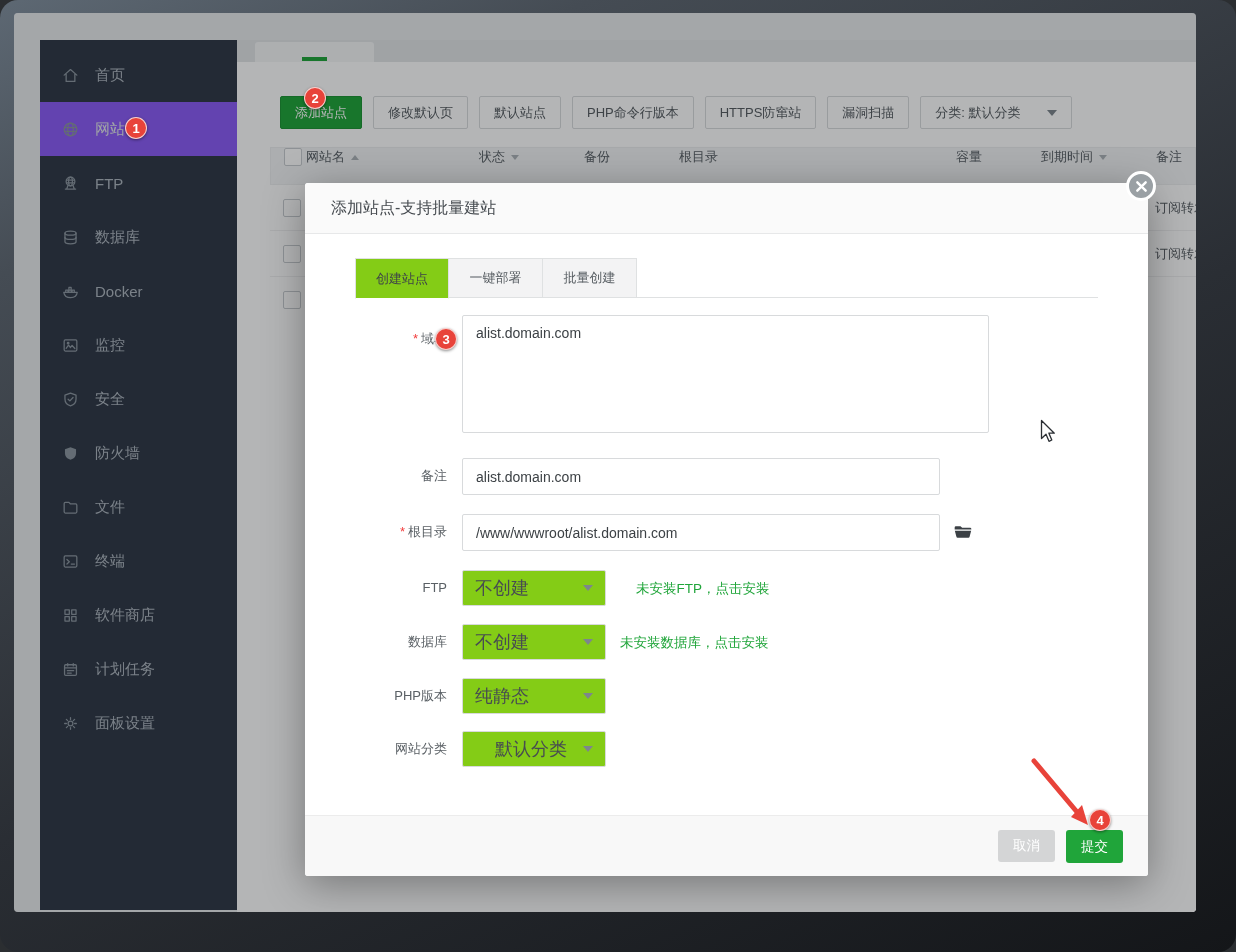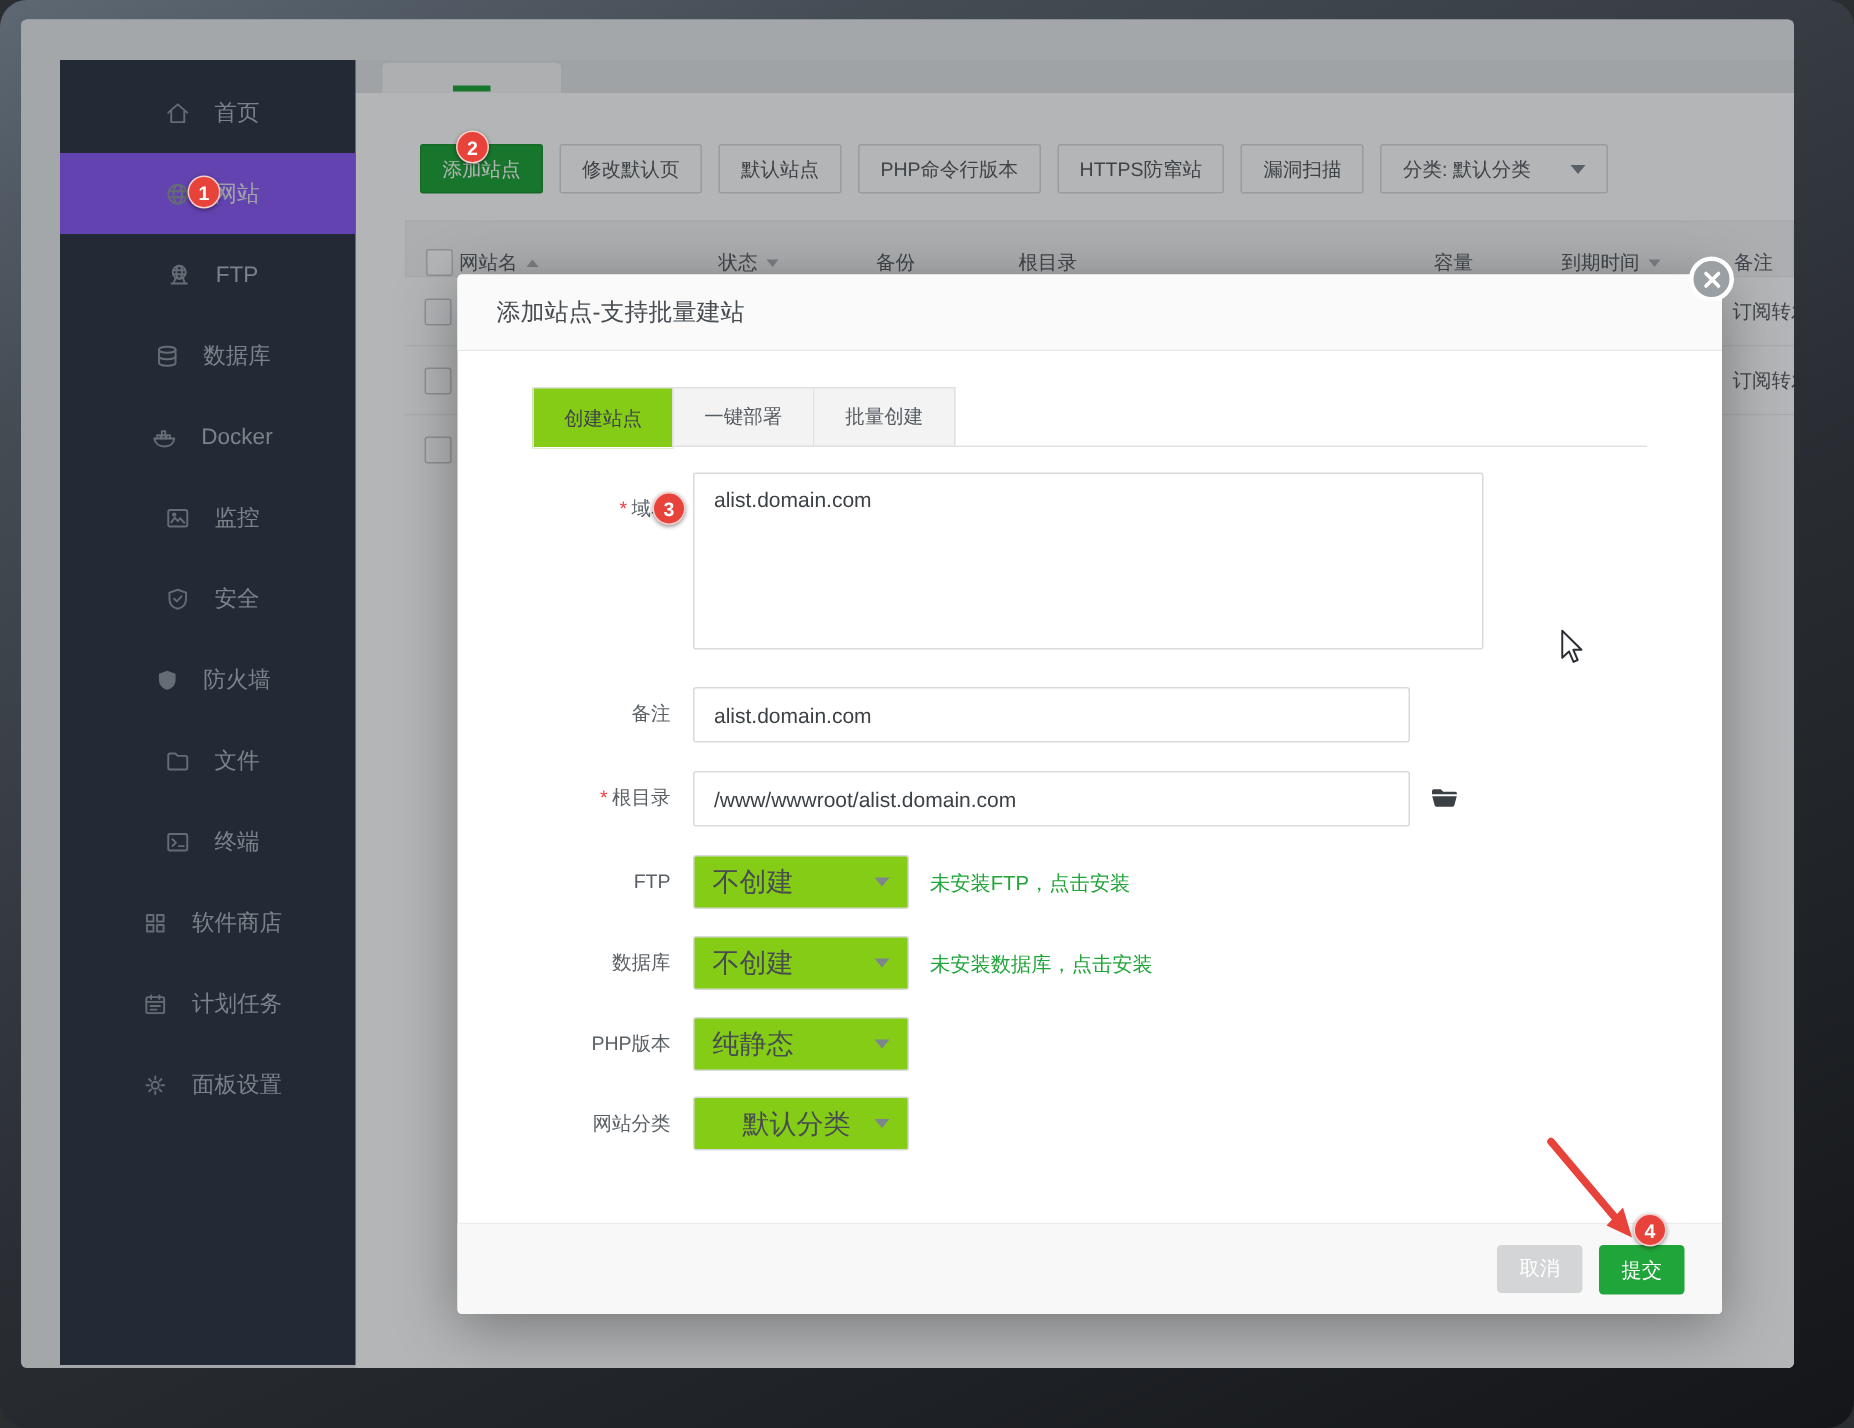--- a/index.html
+++ b/index.html
@@ -10,21 +10,21 @@
           border-radius:18px;
           background:linear-gradient(155deg,#5d6873 0%,#454c54 18%,#2a2e34 55%,#141619 100%); }
 
   .window { position:absolute; left:14px; top:13px; width:1182px; height:899px;
             background:#e9ebed; border-radius:4px; overflow:hidden; }
 
   
   .sidebar { position:absolute; left:26px; top:27px; width:197px; height:870px;
              background:#303947; padding-top:8px; z-index:2; }
   .side-item { position:relative; height:54px; display:flex; align-items:center;
-               padding-left:5px; gap:15px; color:#aeb6bf; font-size:15px;justify-content:center; }
+               padding-left:21px; gap:15px; color:#aeb6bf; font-size:15px; }
   .side-item.active { background:#8b5cf6; color:#e1e5e9; }
   .side-item svg { width:19px; height:19px; stroke:#8d97a1; fill:none;
                    stroke-width:1.6; stroke-linecap:round; stroke-linejoin:round; flex:none; }
 
   
   .main { position:absolute; left:223px; top:27px; width:959px; height:872px;
           background:#ffffff; z-index:1; }
   .tabstrip { position:absolute; left:0; top:0; width:100%; height:22px; background:#e2e5e7; }
   .toptab { position:absolute; left:18px; top:2px; width:119px; height:20px;
             background:#f5f6f7; border-radius:3px 3px 0 0; }
@@ -37,21 +37,21 @@
   .tbtn.dropdown { width:152px; justify-content:space-between; }
   .caret-down { width:0; height:0; border-left:5px solid transparent; border-right:5px solid transparent;
                 border-top:6px solid #7d868d; }
   .sort-up   { width:0; height:0; border-left:4px solid transparent; border-right:4px solid transparent;
                border-bottom:5px solid #aeb4b9; margin-left:6px; }
   .sort-down { width:0; height:0; border-left:4px solid transparent; border-right:4px solid transparent;
                border-top:5px solid #aeb4b9; margin-left:6px; }
 
   .table { position:absolute; left:33px; top:107px; width:926px; }
   .thead { height:38px; background:#f4f5f6; border:1px solid #eceeef; display:flex;
-           align-items:flex-end; font-size:13px; color:#596066; }
+           align-items:flex-start; font-size:13px; color:#596066; }
   .trow  { height:46px; border-bottom:1px solid #f0f0f1; display:flex; align-items:center;
            font-size:13px; color:#565c61; background:#fff; }
   .c-cb{width:35px; padding-left:13px;} .c-name{width:173px;} .c-status{width:105px;}
   .c-backup{width:95px;} .c-root{width:277px;} .c-quota{width:85px;font-family:Liberation Serif, serif;} .c-expire{width:115px;}
   .c-remark{flex:1; overflow:hidden; white-space:nowrap;}
   .hcell{display:flex;align-items:center;}
   .cb { width:18px; height:18px; border:1px solid #c8ccd0; border-radius:2px; background:#fff; }
 
   
   .dim { position:absolute; inset:0; background:rgba(8,10,12,0.30); z-index:40; }
@@ -322,21 +322,21 @@
         <svg viewBox="0 0 24 24" width="20" height="20">
             <path fill="#3b4045" d="M2 6.5A1.5 1.5 0 013.5 5H9l2 2h9.5A1.5 1.5 0 0122 8.5V9H2zM2.2 10.5h19.6l-1.9 7.3a1.5 1.5 0 01-1.4 1.2H5.5a1.5 1.5 0 01-1.4-1.2z"></path>
           </svg>
       </div>
 
       <div class="flabel" style="top:396px;">FTP</div>
       <div class="fselect" style="top:387px;">
         <span>不创建</span>
         <span class="caret-down"></span>
       </div>
-      <div class="fhint" style="top:397px;">未安装FTP，点击安装</div>
+      <div class="fhint" style="top:397px;margin-left:16px;">未安装FTP，点击安装</div>
 
       <div class="flabel" style="top:450px;">数据库</div>
       <div class="fselect" style="top:441px;">
         <span>不创建</span>
         <span class="caret-down"></span>
       </div>
       <div class="fhint" style="top:451px;">未安装数据库，点击安装</div>
 
       <div class="flabel" style="top:504px;">PHP版本</div>
       <div class="fselect" style="top:495px;">

